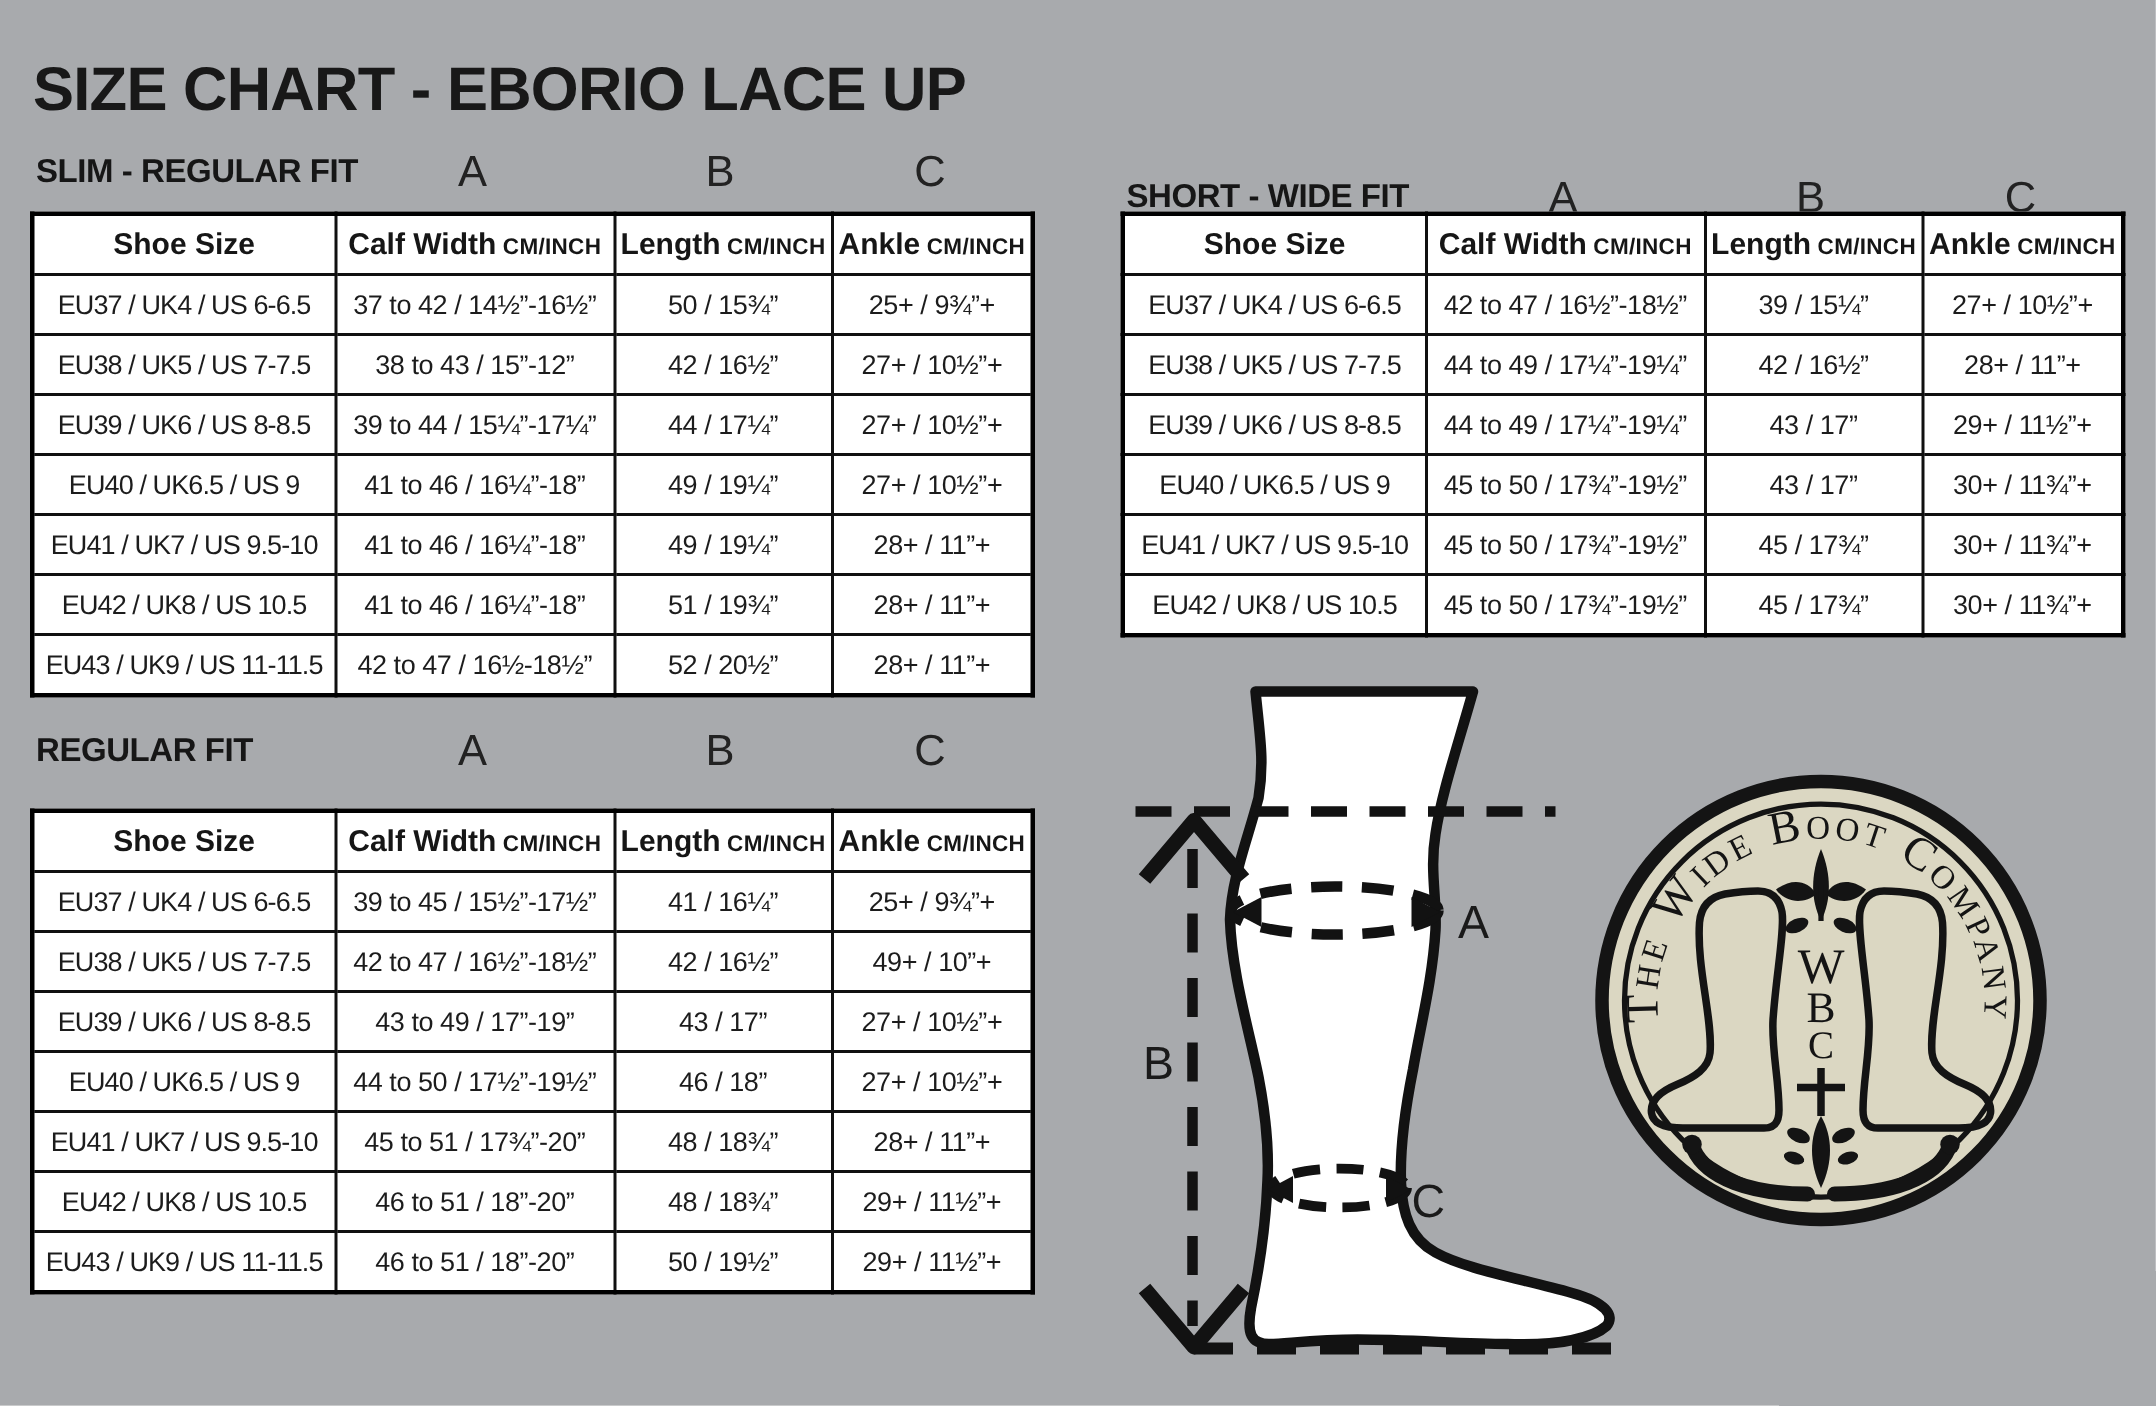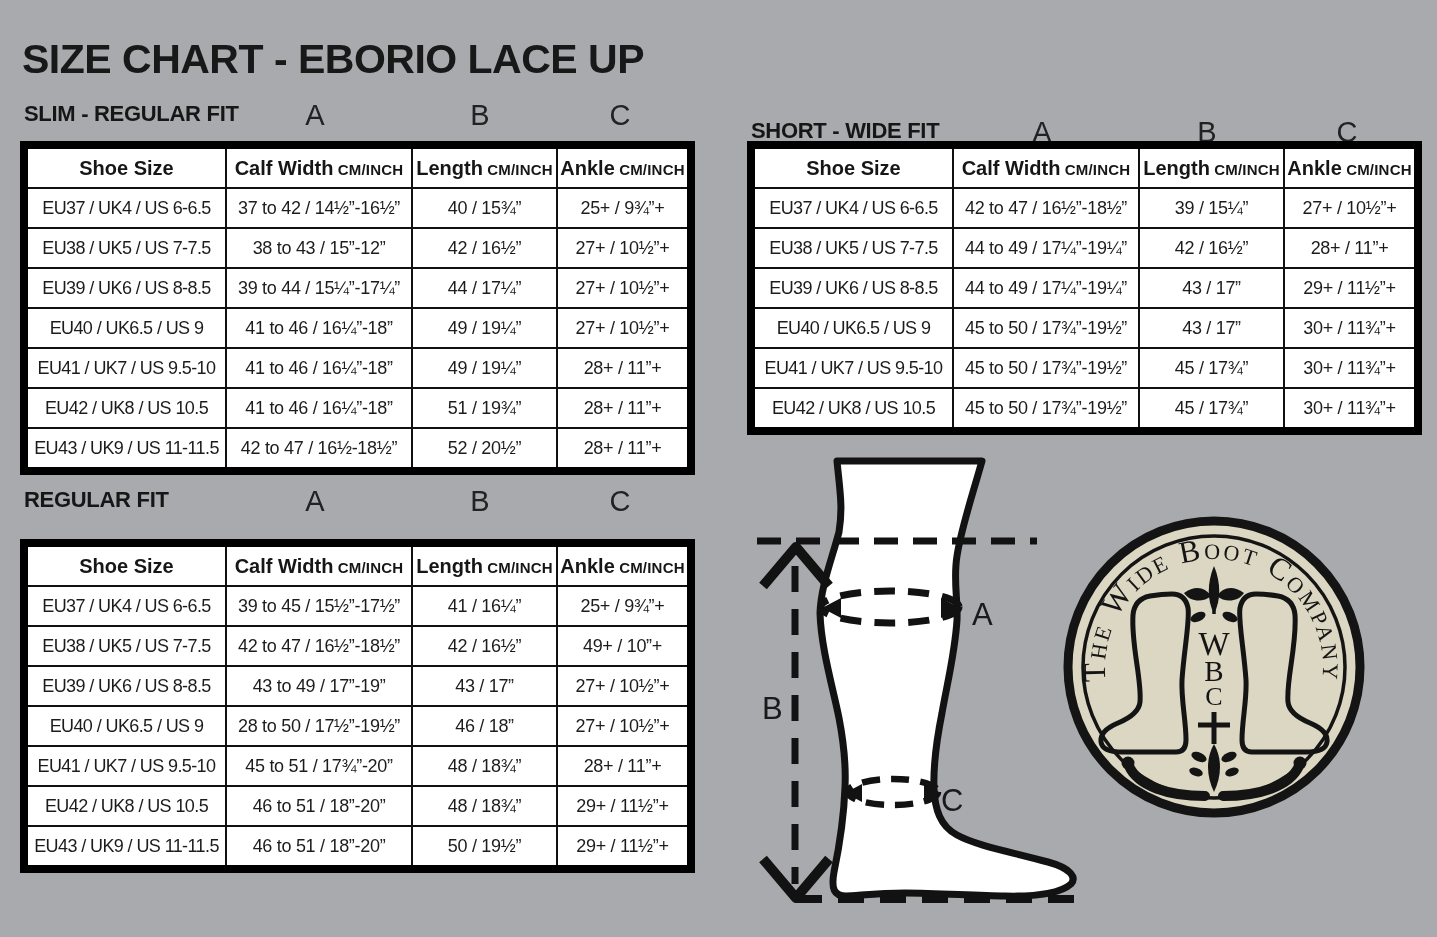--- a/index.html
+++ b/index.html
@@ -20,21 +20,21 @@
   .col-letter.la{left:295px;}
   .col-letter.lb{left:460px;}
   .col-letter.lc{left:600px;}
   #sec-slim{left:20px; top:99px;}
   #sec-short{left:747px; top:116px;}
   #sec-regular{left:20px; top:485px;}
 
   
   table.size-table{
     position:absolute; border-collapse:collapse; background:#ffffff;
-    border:8px solid #000000; table-layout:fixed; width:667px;
+    border:3px solid #000000; table-layout:fixed; width:667px;
   }
   #table-slim{left:20px; top:141px;}
   #table-short{left:747px; top:141px;}
   #table-regular{left:20px; top:539px;}
   .size-table col.c0{width:202px;}
   .size-table col.c1{width:186px;}
   .size-table col.c2{width:145px;}
   .size-table col.c3{width:134px;}
   .size-table th, .size-table td{
     border:2px solid #101010; text-align:center; vertical-align:middle;
@@ -89,21 +89,21 @@
           <th><span class="hl">Shoe Size</span></th>
           <th><span class="hl">Calf Width</span><span class="hu"> CM/INCH</span></th>
           <th><span class="hl">Length</span><span class="hu"> CM/INCH</span></th>
           <th><span class="hl">Ankle</span><span class="hu"> CM/INCH</span></th>
         </tr>
       </thead>
       <tbody>
         <tr>
           <td>EU37 / UK4 / US 6-6.5</td>
           <td>37 to 42 / 14½”-16½”</td>
-          <td>40 / 15¾”</td>
+          <td>50 / 15¾”</td>
           <td>25+ / 9¾”+</td>
         </tr>
         <tr>
           <td>EU38 / UK5 / US 7-7.5</td>
           <td>38 to 43 / 15”-12”</td>
           <td>42 / 16½”</td>
           <td>27+ / 10½”+</td>
         </tr>
         <tr>
           <td>EU39 / UK6 / US 8-8.5</td>
@@ -222,21 +222,21 @@
           <td>49+ / 10”+</td>
         </tr>
         <tr>
           <td>EU39 / UK6 / US 8-8.5</td>
           <td>43 to 49 / 17”-19”</td>
           <td>43 / 17”</td>
           <td>27+ / 10½”+</td>
         </tr>
         <tr>
           <td>EU40 / UK6.5 / US 9</td>
-          <td>28 to 50 / 17½”-19½”</td>
+          <td>44 to 50 / 17½”-19½”</td>
           <td>46 / 18”</td>
           <td>27+ / 10½”+</td>
         </tr>
         <tr>
           <td>EU41 / UK7 / US 9.5-10</td>
           <td>45 to 51 / 17¾”-20”</td>
           <td>48 / 18¾”</td>
           <td>28+ / 11”+</td>
         </tr>
         <tr>

